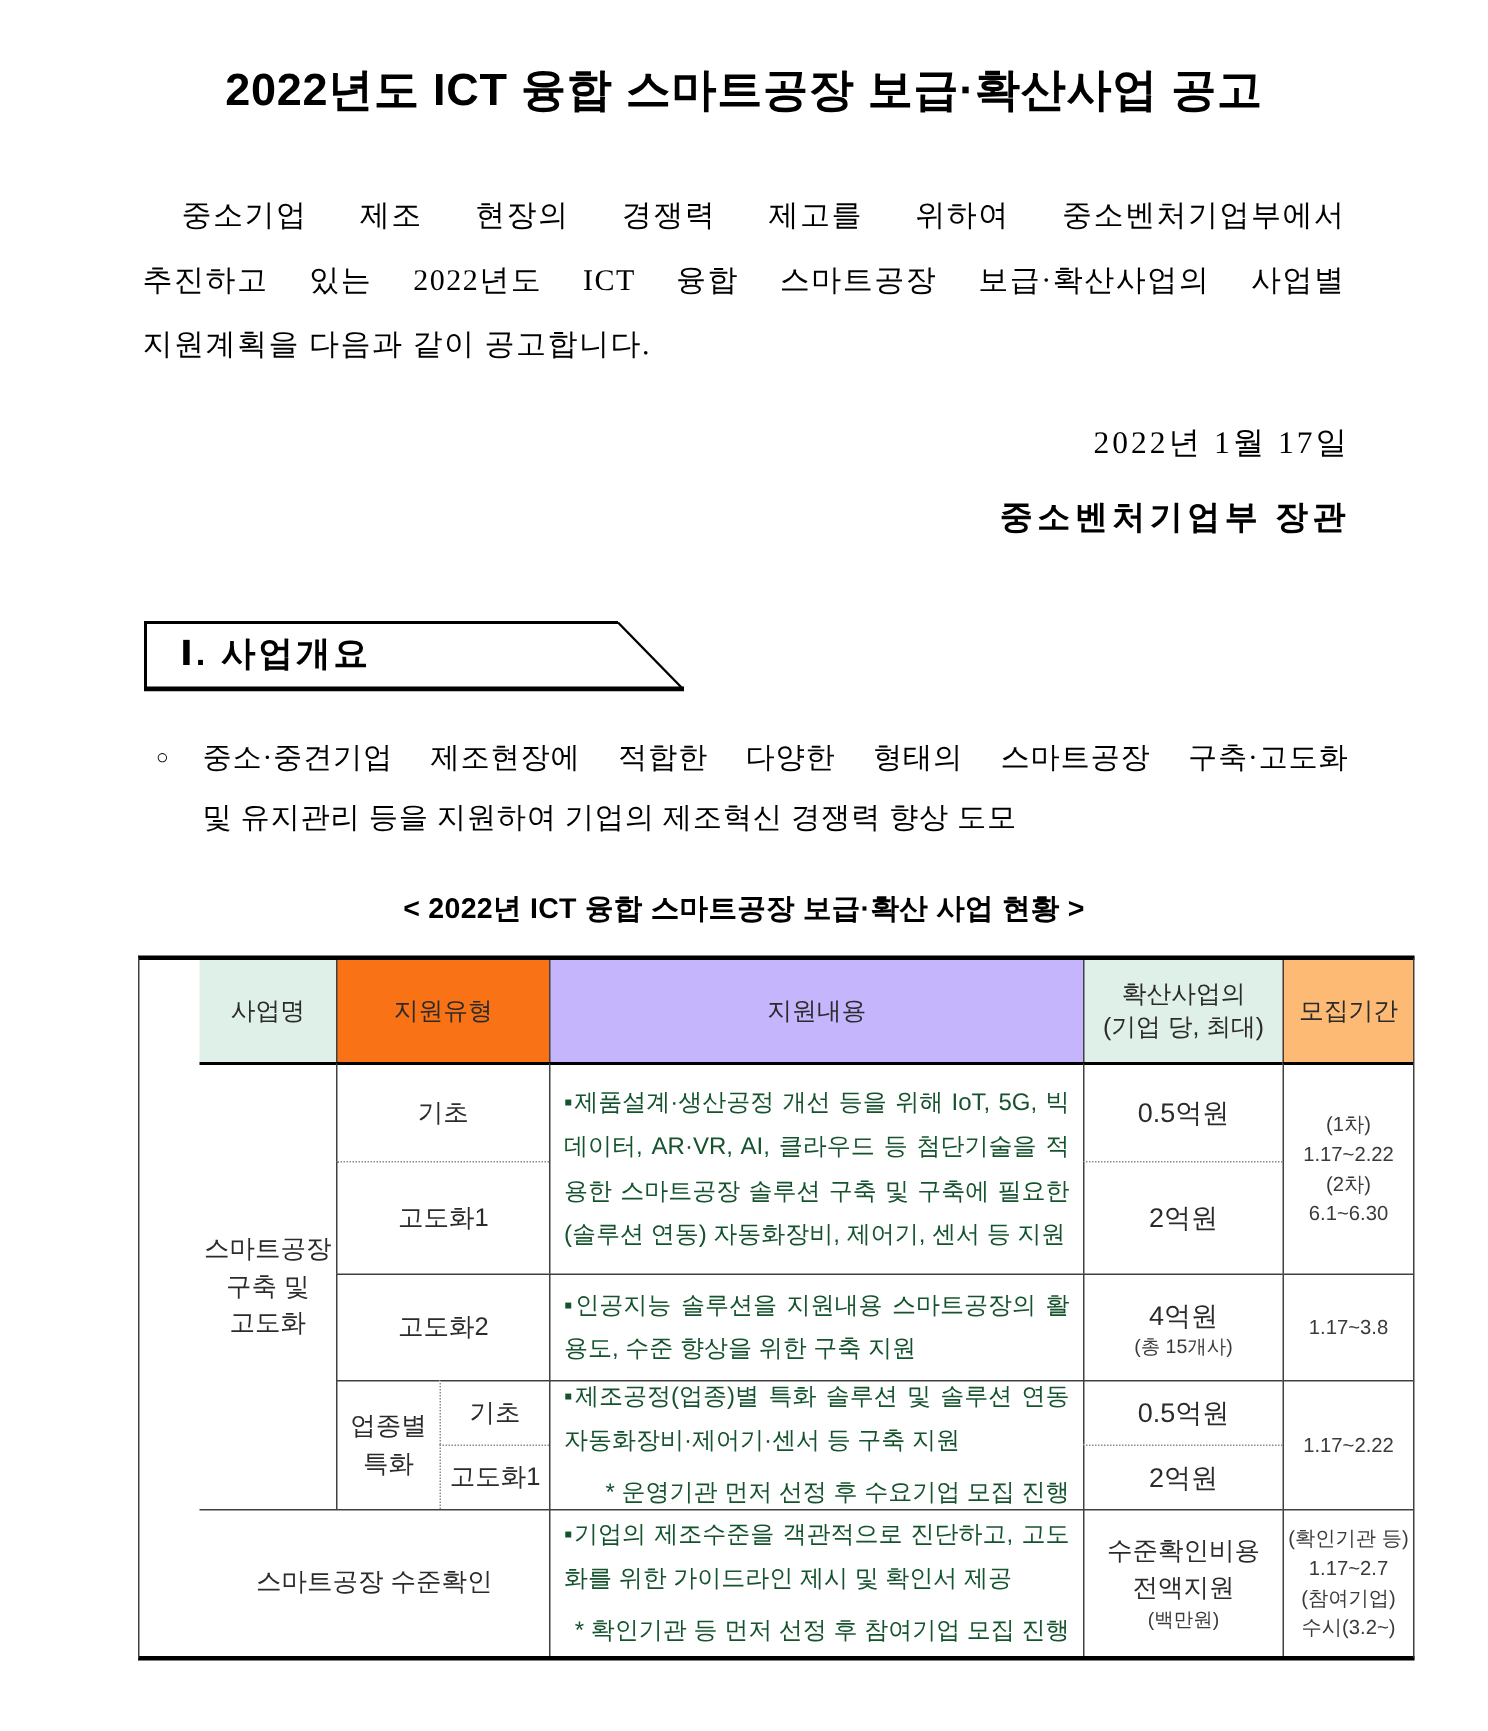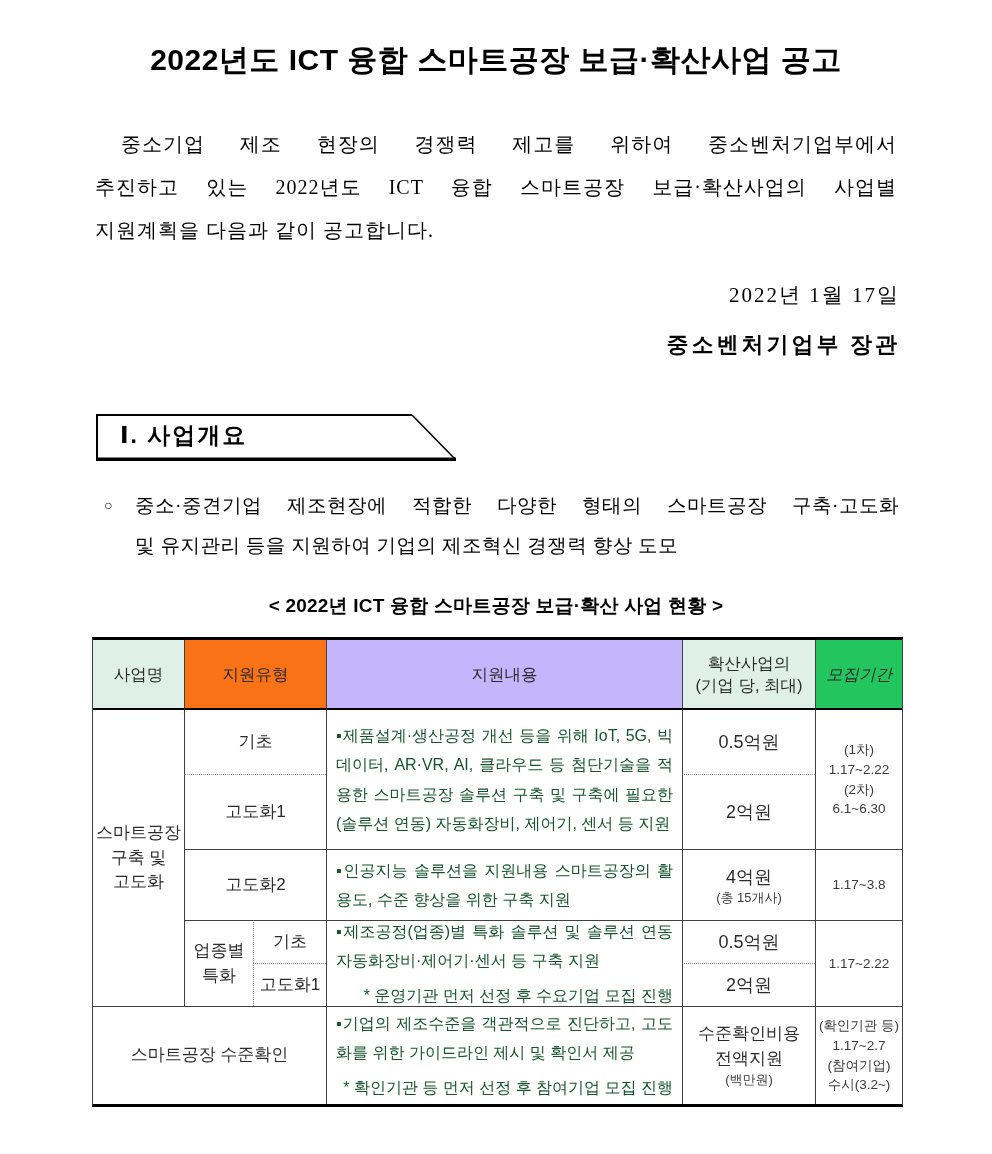--- a/index.html
+++ b/index.html
@@ -88,20 +88,21 @@
     display: grid;
     grid-template-columns: 91px 69px 73px 356px 133px 87px;
     grid-template-rows: 68px 66px 75px 71px 43px 43px 98px;
     border-top: 3px solid #000;
     border-bottom: 3px solid #000;
     border-left: 1px solid #404040;
     border-right: 1px solid #404040;
     font-family: "Liberation Sans", "DejaVu Sans", sans-serif;
     color: #2b2b2b;
     box-sizing: content-box;
+    padding-left: 40px;
   }
   .cell {
     display: flex; flex-direction: column;
     align-items: center; justify-content: center;
     text-align: center;
     font-size: 17px;
     line-height: 1.45;
     box-sizing: border-box;
     overflow: hidden;
   }
@@ -165,21 +166,21 @@
 
   <div class="tbl">
 
     <div class="cell hdr" style="grid-area: 1 / 1 / 2 / 2; background-color: rgb(223, 240, 232);">사업명</div>
     <div class="cell hdr bl" style="grid-area: 1 / 2 / 2 / 4; background-color: #f97316;">지원유형</div>
     <div class="cell hdr bl" style="grid-area: 1 / 4 / 2 / 5; background-color: #c4b5fd;">지원내용</div>
     <div class="cell hdr bl" style="grid-area: 1 / 5 / 2 / 6; background-color: rgb(223, 240, 232);">
       <div>확산사업의</div>
       <div>(기업 당, 최대)</div>
     </div>
-    <div class="cell hdr bl" style="grid-area: 1 / 6 / 2 / 7; background-color: #22c55e; font-style: italic;">모집기간</div>
+    <div class="cell hdr bl" style="grid-area: 1 / 6 / 2 / 7; background-color: #fdba74;">모집기간</div>
 
     <div class="cell bth" style="grid-area:2/1/7/2">
       <div>스마트공장</div>
       <div>구축 및</div>
       <div>고도화</div>
     </div>
 
     <div class="cell bl bth" style="grid-area:2/2/3/4">기초</div>
     <div class="cell content bl bth" style="grid-area:2/4/4/5">
       <div class="para">▪제품설계·생산공정 개선 등을 위해 IoT, 5G, 빅데이터, AR·VR, AI, 클라우드 등 첨단기술을 적용한 스마트공장 솔루션 구축 및 구축에 필요한 (솔루션 연동) 자동화장비, 제어기, 센서 등 지원</div>

